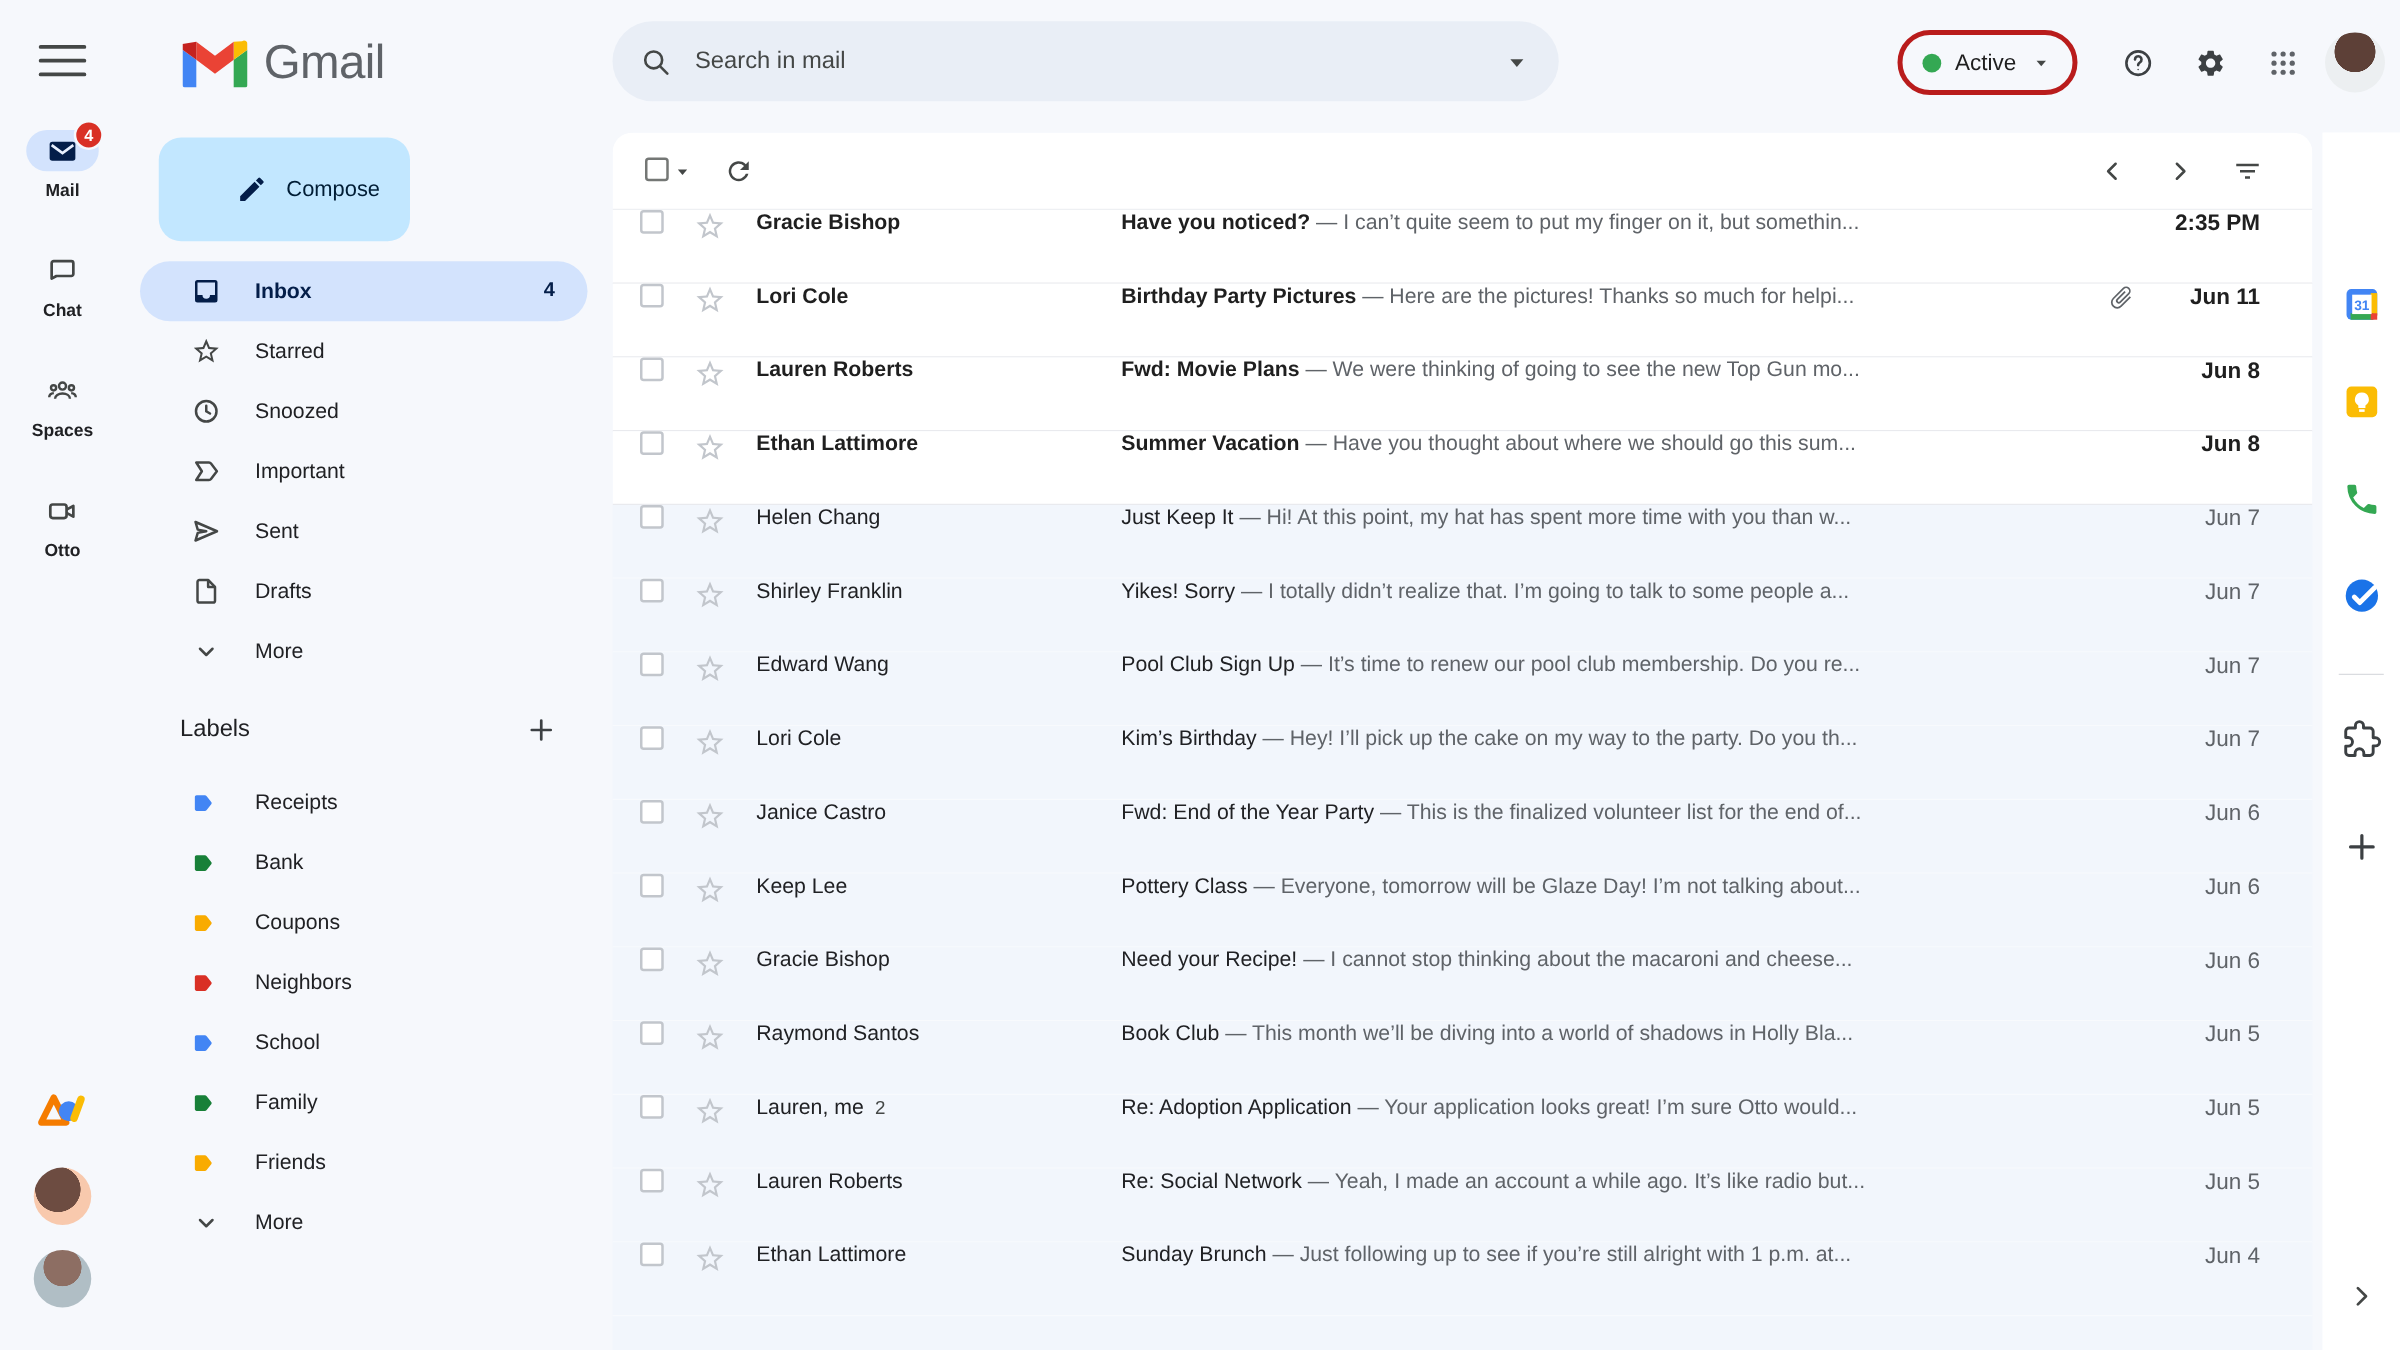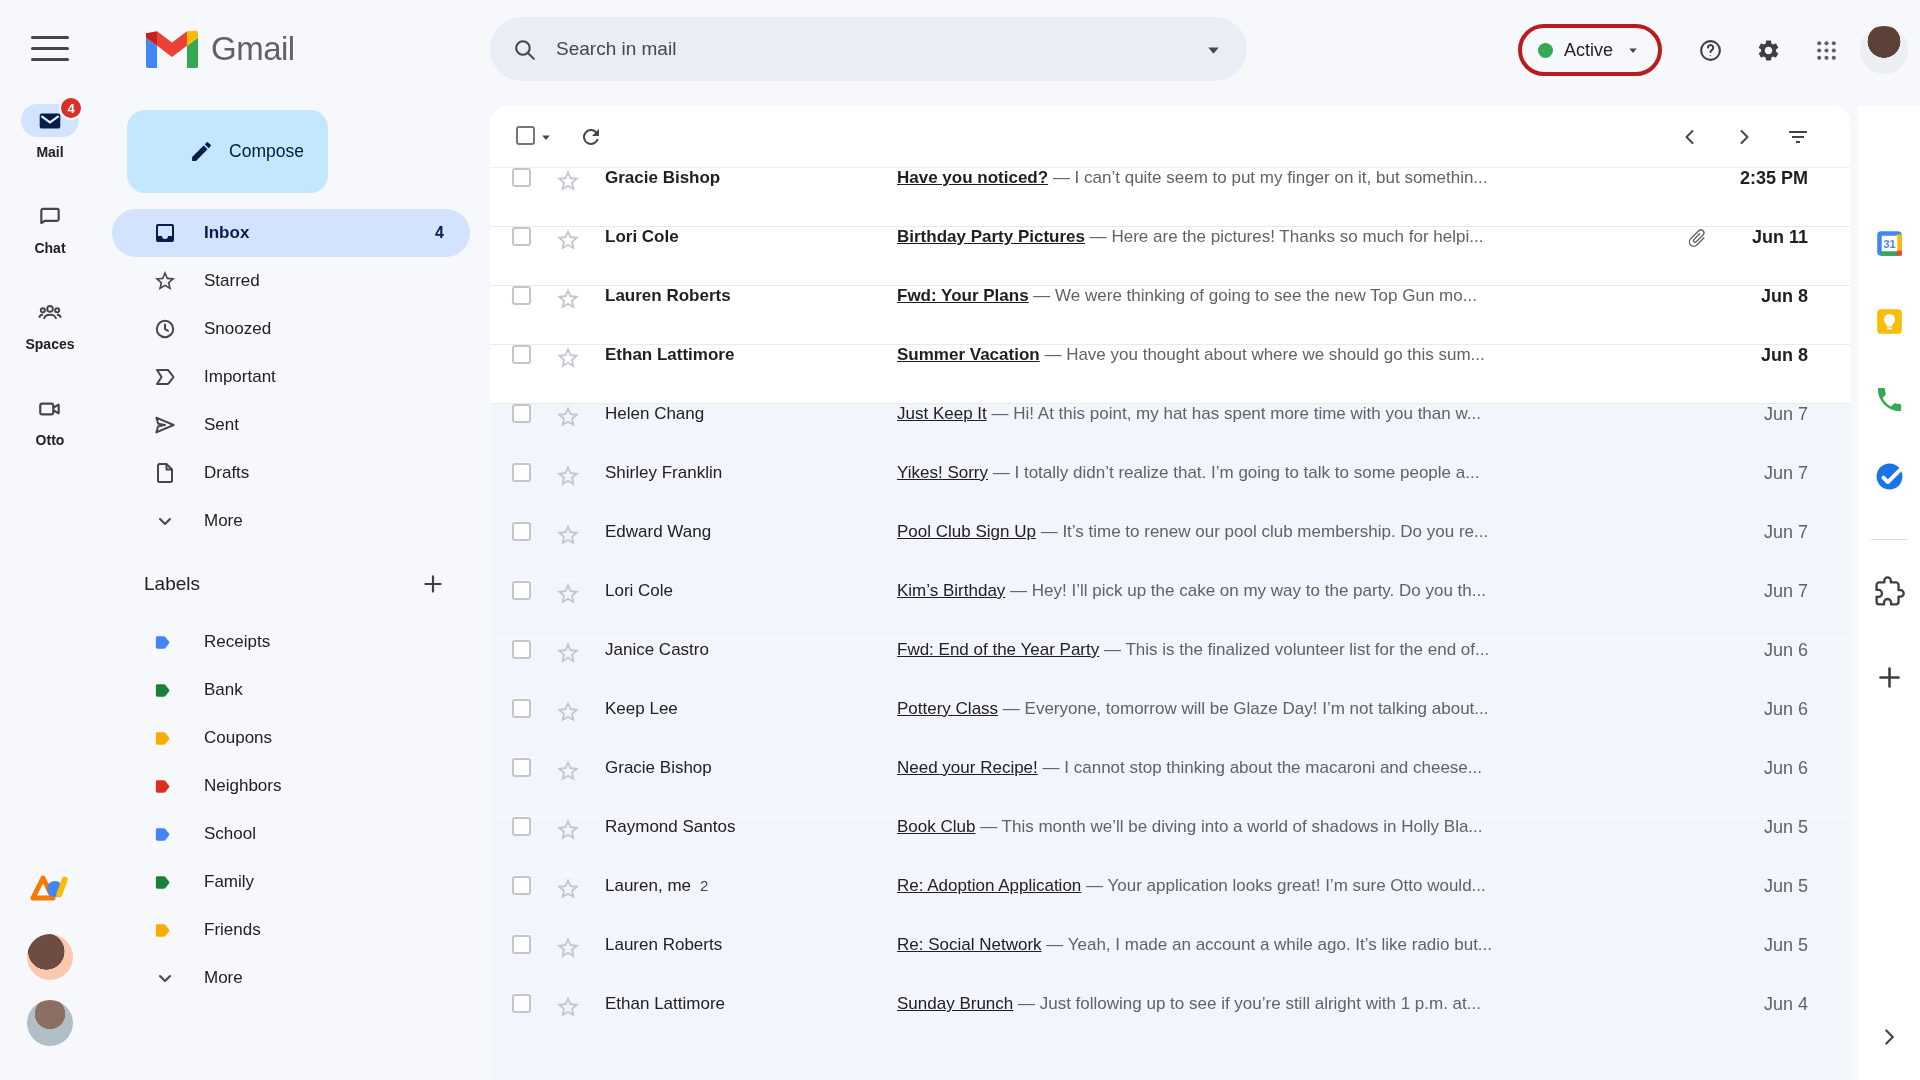--- a/index.html
+++ b/index.html
@@ -27,21 +27,21 @@
   .rail-label { margin-top:7px; font-size:14px; font-weight:600; color:#202124; }
   .rail-bottom { position:absolute; left:0; bottom:0; width:100px; }
   .ws-logo { position:absolute; left:29px; top:-212px; width:42px; height:42px; }
   .mini-avatar { position:absolute; left:27px; width:46px; height:46px; border-radius:50%; }
   .mini-avatar.a1 { top:-146px; background:radial-gradient(circle at 42% 38%, #6d4c41 0 46%, #f8c9ad 47%); }
   .mini-avatar.a2 { top:-80px; background:radial-gradient(circle at 50% 30%, #8d6e63 0 38%, #b0bec5 39%); }
 
   
   .topbar { position:absolute; left:100px; top:0; right:0; height:100px; }
   .brand { position:absolute; left:46px; top:29px; display:flex; align-items:center; gap:13px; }
-  .brand-text { font-size:33px; color:#5f6368; letter-spacing:-0.5px; }
+  .brand-text { font-size:38px; color:#5f6368; letter-spacing:-0.5px; }
   .searchbar { position:absolute; left:390px; top:17px; width:757px; height:64px;
     background:#e9eef6; border-radius:32px; display:flex; align-items:center; padding:0 10px; }
   .round-btn { width:48px; height:48px; border-radius:50%; display:flex; align-items:center; justify-content:center; }
   .round-btn svg { width:25px; height:25px; }
   .searchbar input { flex:1; border:none; outline:none; background:transparent;
     font-size:19px; color:#202124; padding:0 8px; font-family:inherit; }
   .searchbar input::placeholder { color:#444746; opacity:1; }
   .top-actions { position:absolute; right:12px; top:24px; height:52px; display:flex; align-items:center; gap:10px; }
   .status-pill { height:52px; border:4px solid #b91c1c; border-radius:26px; background:#f6f8fc;
     display:flex; align-items:center; gap:11px; padding:0 16px; margin-right:14px; }
@@ -89,21 +89,21 @@
   .email.unread { background:#fff; border-bottom:1px solid #e9eaee; }
   .email.read { background:#f2f6fc; border-bottom:1px solid #f8fafd; }
   .email .cb { border-color:#c2c6cc; margin-right:24px; flex:none; }
   .row-star { width:26px; height:26px; margin-right:24px; color:#c2c6cc; flex:none; }
   .row-star svg { width:26px; height:26px; }
   .sender { width:292px; flex:none; font-size:17px; color:#202124;
     white-space:nowrap; overflow:hidden; }
   .email.unread .sender { font-weight:bold; color:#1f1f1f; }
   .tcount { font-size:15px; color:#444746; font-weight:normal; margin-left:9px; }
   .subject-line { flex:1; white-space:nowrap; overflow:hidden; font-size:17px; min-width:0; }
-  .subj { color:#202124;text-decoration:underline; }
+  .subj { color:#202124; }
   .email.unread .subj { font-weight:bold; color:#1f1f1f; }
   .snip { color:#5f6368; }
   .clip { width:22px; height:22px; margin:0 14px 0 8px; flex:none; transform:rotate(45deg); }
   .clip svg { width:22px; height:22px; }
   .date { width:86px; flex:none; text-align:right; font-size:18px; color:#5f6368; font-weight:500; white-space:nowrap; }
   .email.unread .date { color:#1f1f1f; font-weight:bold; }
 
   
   .right-rail { position:absolute; right:0; top:106px; width:62px; bottom:0; background:#fff; }
   .side-btn { position:absolute; left:8px; width:46px; height:46px; border-radius:50%;
@@ -450,21 +450,21 @@
           <span class="date">Jun 11</span>
         </div>
         <div class="email unread">
           <span class="cb"></span>
           <span class="row-star">
             <svg viewBox="0 0 24 24">
               <path fill="currentColor" d="M22 9.24l-7.19-.62L12 2 9.19 8.63 2 9.24l5.46 4.73L5.82 21 12 17.27 18.18 21l-1.63-7.03L22 9.24zM12 15.4l-3.76 2.27 1-4.28-3.32-2.88 4.38-.38L12 6.1l1.71 4.04 4.38.38-3.32 2.88 1 4.28L12 15.4z"></path>
             </svg>
           </span>
           <span class="sender">Lauren Roberts</span>
-          <span class="subject-line"><span class="subj">Fwd: Your Plans</span> <span class="snip">— We were thinking of going to see the new Top Gun mo...</span></span>
+          <span class="subject-line"><span class="subj">Fwd: Movie Plans</span> <span class="snip">— We were thinking of going to see the new Top Gun mo...</span></span>
           <span class="date">Jun 8</span>
         </div>
         <div class="email unread">
           <span class="cb"></span>
           <span class="row-star">
             <svg viewBox="0 0 24 24">
               <path fill="currentColor" d="M22 9.24l-7.19-.62L12 2 9.19 8.63 2 9.24l5.46 4.73L5.82 21 12 17.27 18.18 21l-1.63-7.03L22 9.24zM12 15.4l-3.76 2.27 1-4.28-3.32-2.88 4.38-.38L12 6.1l1.71 4.04 4.38.38-3.32 2.88 1 4.28L12 15.4z"></path>
             </svg>
           </span>
           <span class="sender">Ethan Lattimore</span>

